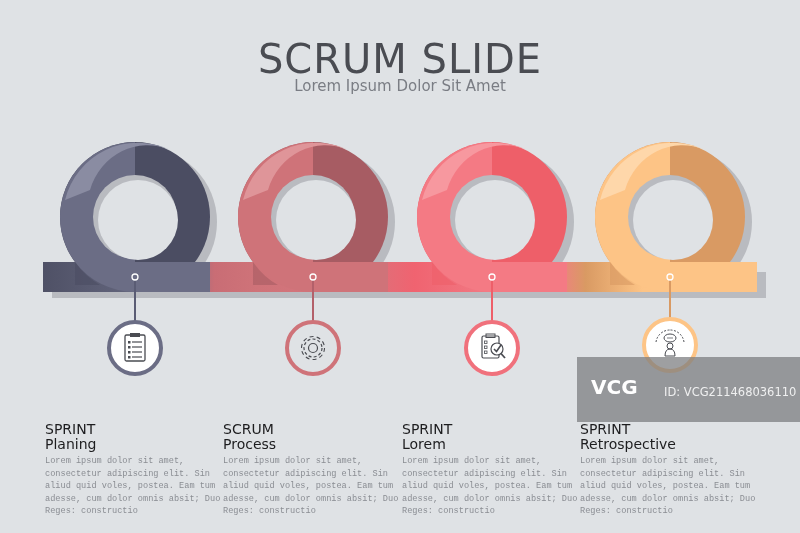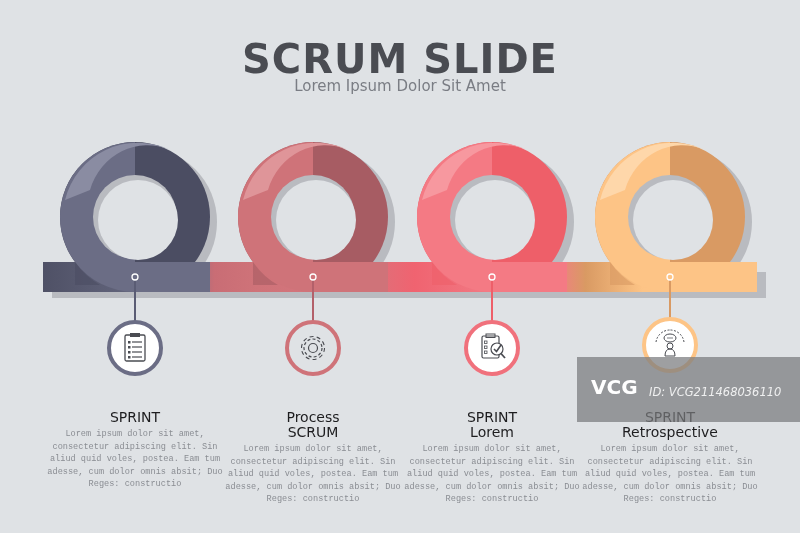--- a/index.html
+++ b/index.html
@@ -1,25 +1,25 @@
 <!DOCTYPE html>
 <html><head>
 <meta charset="utf-8">
 <style>
   html, body { margin:0; padding:0; }
   body { width:800px; height:533px; background:#dfe2e5; position:relative; overflow:hidden; font-family:"Liberation Sans", "DejaVu Sans", sans-serif; }
-  .title { position:absolute; left:0; width:800px; top:36px; text-align:center; font-size:40px; letter-spacing:1px; color:#4a4c52; font-family:"DejaVu Sans", sans-serif; font-weight:bold; }
+  .title { position:absolute; left:0; width:800px; top:36px; text-align:center; font-size:40px; letter-spacing:1px; color:#4a4c52; font-family:"DejaVu Sans", sans-serif; font-weight:normal; }
   .subtitle { position:absolute; left:0; width:800px; top:77px; text-align:center; font-size:15px; color:#7a7d84; font-family:"DejaVu Sans", sans-serif; }
   svg.art { position:absolute; left:0; top:0; }
-  .step { position:absolute; width:180px; text-align:center; }
+  .step { position:absolute; width:180px; text-align:left;margin-top:12px; }
   .step .head { font-family:"DejaVu Sans", sans-serif; font-size:14px; line-height:15px; color:#1d1d1f; }
   .step .body { margin-top:3px; font-family:Liberation Mono, monospace; font-size:8.6px; line-height:12.5px; color:#8a8d93; }
   .wm { position:absolute; left:577px; top:357px; width:253px; height:65px; background:rgba(120,122,125,0.72); }
   .wm .logo { position:absolute; left:14px; top:18px; color:#fff; font-size:20px; font-weight:bold; font-family:"DejaVu Sans", sans-serif; }
-  .wm .id { position:absolute; left:72px; top:28px; color:rgba(255,255,255,0.85); font-size:11.5px; font-family:"DejaVu Sans", sans-serif;font-style:italic; }
+  .wm .id { position:absolute; left:87px; top:28px; color:rgba(255,255,255,0.85); font-size:11.5px; font-family:"DejaVu Sans", sans-serif; }
 </style>
 </head>
 <body>
 
 <div class="title">SCRUM SLIDE</div>
 <div class="subtitle">Lorem Ipsum Dolor Sit Amet</div>
 
 <svg class="art" width="800" height="533" viewBox="0 0 800 533">
   <defs>
     <linearGradient id="barGrad" x1="43" y1="0" x2="757" y2="0" gradientUnits="userSpaceOnUse">
@@ -141,25 +141,26 @@
     <circle cx="668" cy="338" r="0.7" fill="#4a4c52"></circle>
       <circle cx="670" cy="338" r="0.7" fill="#4a4c52"></circle>
       <circle cx="672" cy="338" r="0.7" fill="#4a4c52"></circle>
     <circle cx="670" cy="346" r="3" fill="none" stroke="#4a4c52" stroke-width="1"></circle>
     <path d="M 665 356 Q 665 349 670 349 Q 675 349 675 356 Z" fill="none" stroke="#4a4c52" stroke-width="1"></path>
   </g>
 </svg>
 
 <div class="step" style="left:45px; top:410px;">
   <div class="head">SPRINT</div>
+  <div class="head">Planing</div>
   <div class="body">Lorem ipsum dolor sit amet, consectetur adipiscing elit. Sin aliud quid voles, postea. Eam tum adesse, cum dolor omnis absit; Duo Reges: constructio</div>
 </div>
 <div class="step" style="left:223px; top:410px;">
+  <div class="head">SCRUM</div>
   <div class="head">Process</div>
-  <div class="head">SCRUM</div>
   <div class="body">Lorem ipsum dolor sit amet, consectetur adipiscing elit. Sin aliud quid voles, postea. Eam tum adesse, cum dolor omnis absit; Duo Reges: constructio</div>
 </div>
 <div class="step" style="left:402px; top:410px;">
   <div class="head">SPRINT</div>
   <div class="head">Lorem</div>
   <div class="body">Lorem ipsum dolor sit amet, consectetur adipiscing elit. Sin aliud quid voles, postea. Eam tum adesse, cum dolor omnis absit; Duo Reges: constructio</div>
 </div>
 <div class="step" style="left:580px; top:410px;">
   <div class="head">SPRINT</div>
   <div class="head">Retrospective</div>

